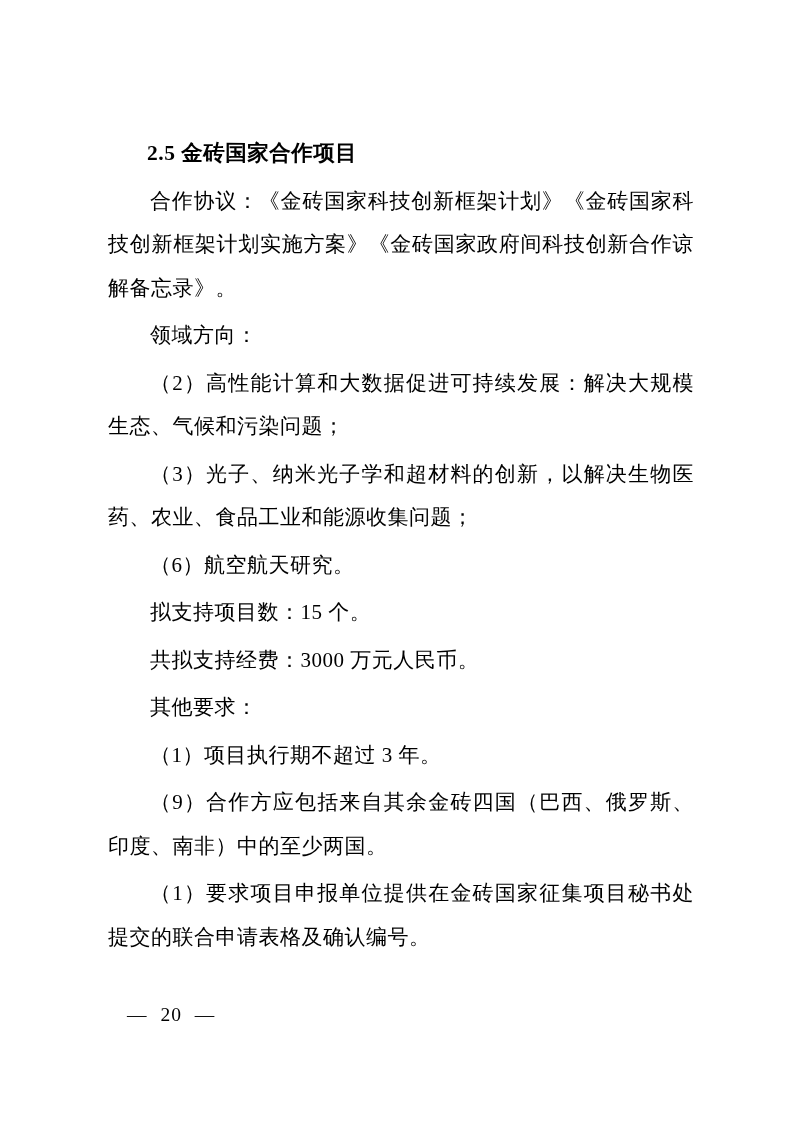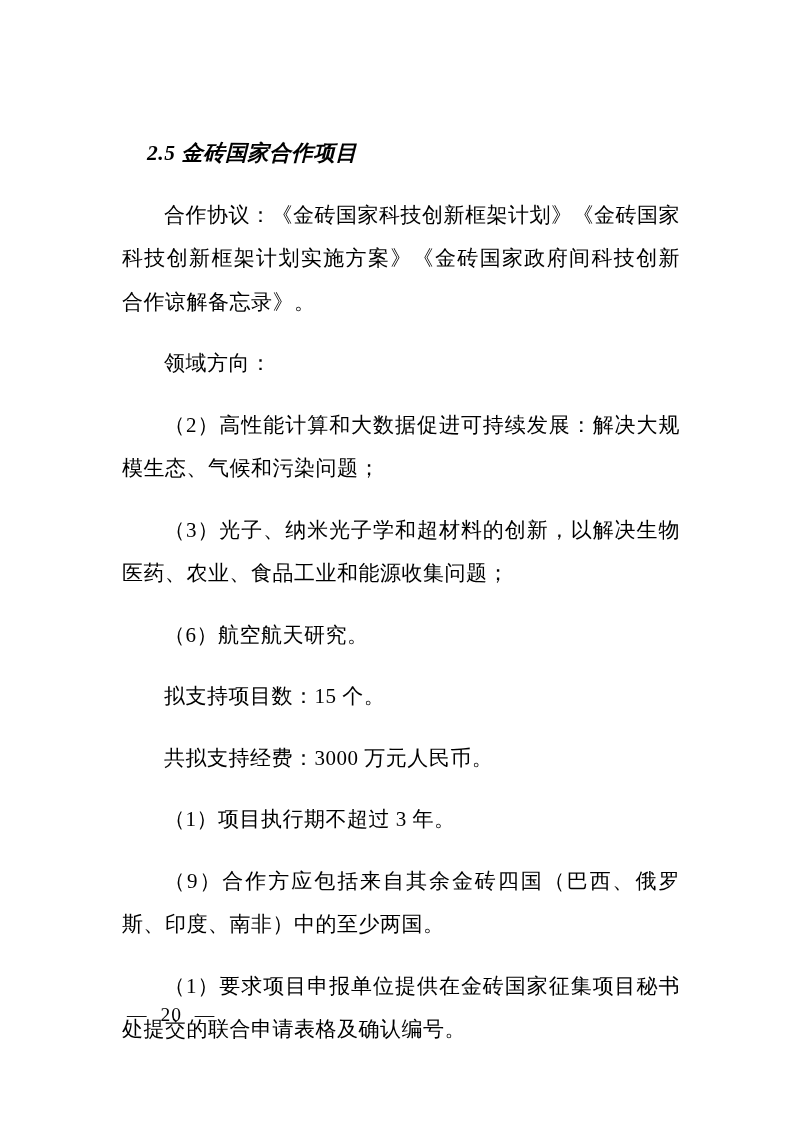--- a/index.html
+++ b/index.html
@@ -27,24 +27,23 @@
     text-justify: inter-character;
   }
   .heading {
     margin: 0;
     font-size: 21.5px;
     font-weight: bold;
     text-indent: 2em;
     text-align: left;
     line-height: 43.5px;
     letter-spacing: 0.5px;
-    font-style: italic;
   }
   .para {
-    margin: 18px;
+    margin: 4px;
     text-indent: 2em;
     letter-spacing: 0.5px;
   }
   .page-number {
     position: absolute;
     left: 127px;
     top: 1000px;
     font-size: 19.5px;
     line-height: 30px;
     word-spacing: 7px;
@@ -58,18 +57,19 @@
 <div class="page">
   <div class="content">
     <h2 class="heading">2.5 金砖国家合作项目</h2>
     <p class="para">合作协议：《金砖国家科技创新框架计划》《金砖国家科技创新框架计划实施方案》《金砖国家政府间科技创新合作谅解备忘录》。</p>
     <p class="para">领域方向：</p>
     <p class="para">（2）高性能计算和大数据促进可持续发展：解决大规模生态、气候和污染问题；</p>
     <p class="para">（3）光子、纳米光子学和超材料的创新，以解决生物医药、农业、食品工业和能源收集问题；</p>
     <p class="para">（6）航空航天研究。</p>
     <p class="para">拟支持项目数：15 个。</p>
     <p class="para">共拟支持经费：3000 万元人民币。</p>
+    <p class="para">其他要求：</p>
     <p class="para">（1）项目执行期不超过 3 年。</p>
     <p class="para">（9）合作方应包括来自其余金砖四国（巴西、俄罗斯、印度、南非）中的至少两国。</p>
     <p class="para">（1）要求项目申报单位提供在金砖国家征集项目秘书处提交的联合申请表格及确认编号。</p>
   </div>
   <div class="page-number">— 20 —</div>
 </div>
 
 </body></html>

